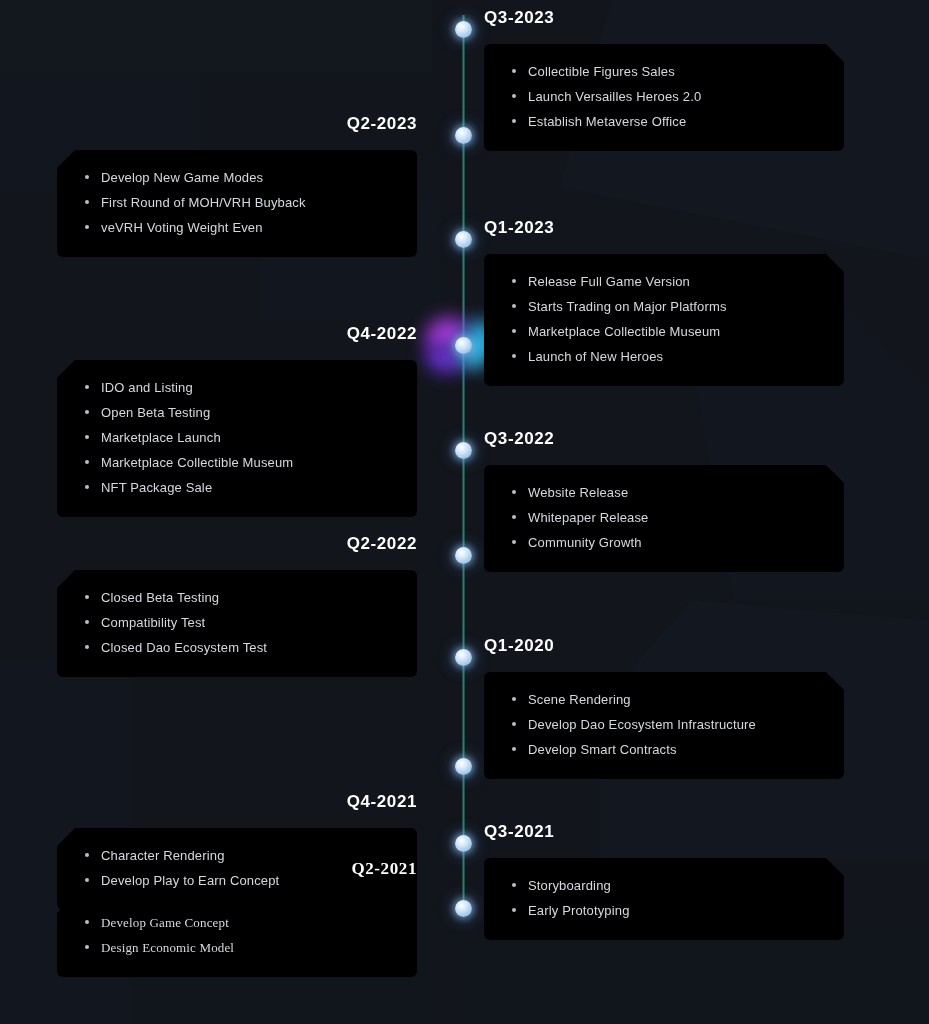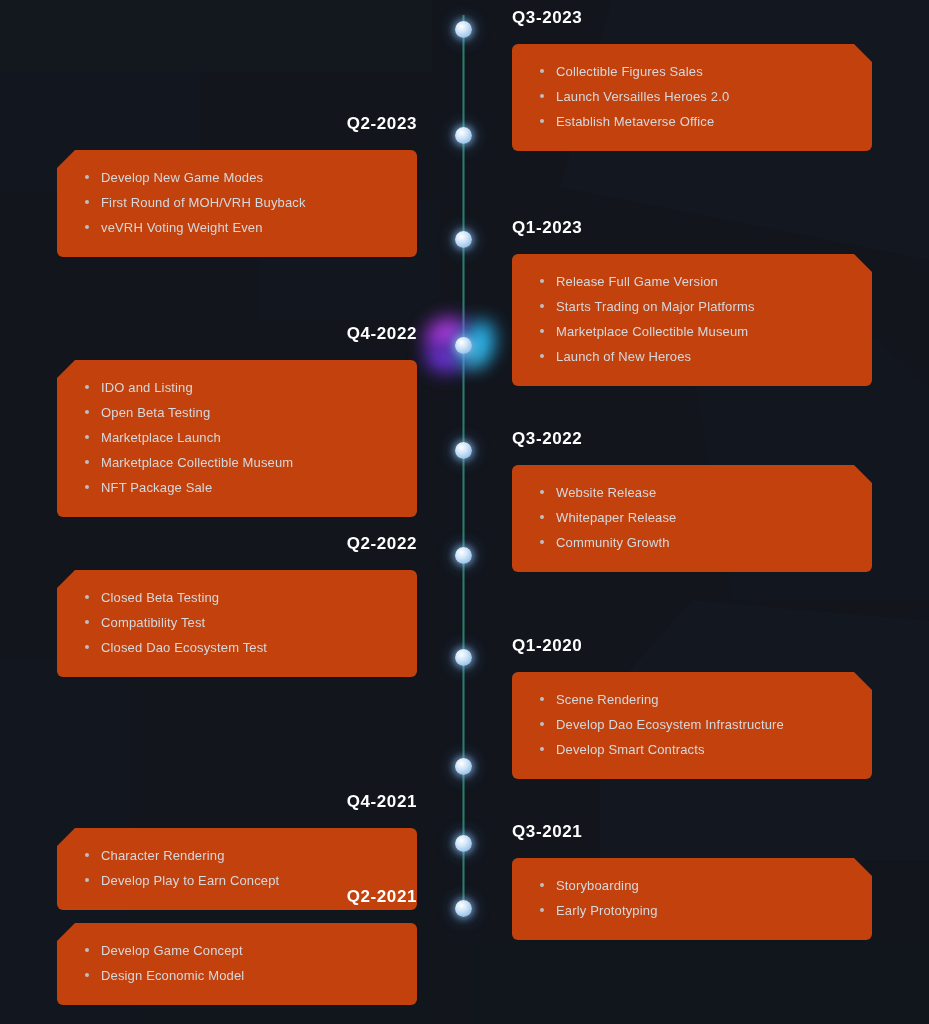--- a/index.html
+++ b/index.html
@@ -103,34 +103,34 @@
     background: radial-gradient(ellipse at 50% 50%, #5ce0ff 0%, rgba(30,150,210,0) 100%);
     opacity: .8;
   }
 
   
   .tl-entry {
     position: absolute;
     z-index: 4;
   }
   .tl-entry.left  { right: 512px; text-align: right; width: 360px; }
-  .tl-entry.right { left: 512px;  text-align: left;  width: 360px; }
+  .tl-entry.right { left: 484px;  text-align: left;  width: 360px; }
 
   .tl-period {
     font-size: 17px;
     font-weight: bold;
     color: #ffffff;
     letter-spacing: .6px;
     line-height: 1;
     margin-bottom: 18px;
     white-space: nowrap;
   }
 
   .tl-card {
-    background: #c2410c;
+    background: #000000;
     padding: 18px 24px 20px 24px;
     text-align: left;
     position: relative;
   }
   .tl-entry.left  .tl-card {
     clip-path: polygon(18px 0, 100% 0, 100% 100%, 0 100%, 0 18px);
     border-radius: 0 6px 6px 6px;
   }
   .tl-entry.right .tl-card {
     clip-path: polygon(0 0, calc(100% - 18px) 0, 100% 18px, 100% 100%, 0 100%);
@@ -277,21 +277,21 @@
       </div>
       <div class="tl-entry right" style="top: 823px;">
         <div class="tl-period">Q3-2021</div>
         <div class="tl-card">
           <ul class="tl-list">
             <li class="tl-item"><span class="tl-bullet"></span><span>Storyboarding</span></li>
             <li class="tl-item"><span class="tl-bullet"></span><span>Early Prototyping</span></li>
           </ul>
         </div>
       </div>
-      <div class="tl-entry left" style="top: 888px;">
+      <div class="tl-entry left" style="top: 860px; font-family: Liberation Serif, serif;">
         <div class="tl-period">Q2-2021</div>
         <div class="tl-card">
           <ul class="tl-list">
             <li class="tl-item"><span class="tl-bullet"></span><span>Develop Game Concept</span></li>
             <li class="tl-item"><span class="tl-bullet"></span><span>Design Economic Model</span></li>
           </ul>
         </div>
       </div>
     </div>
 </div>

